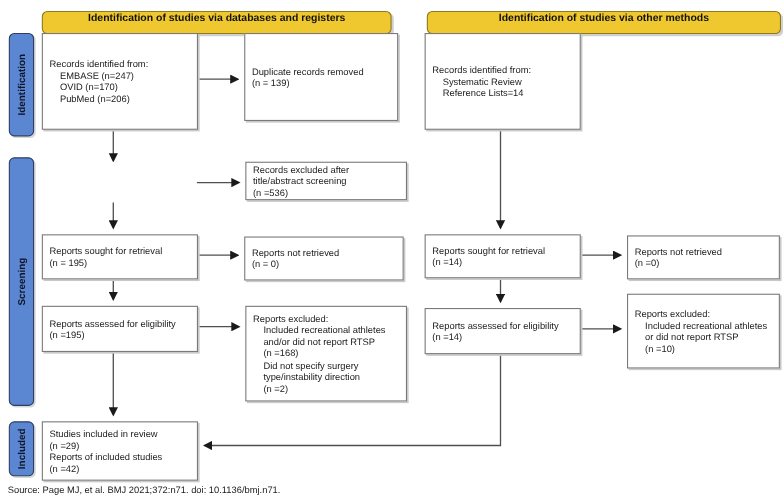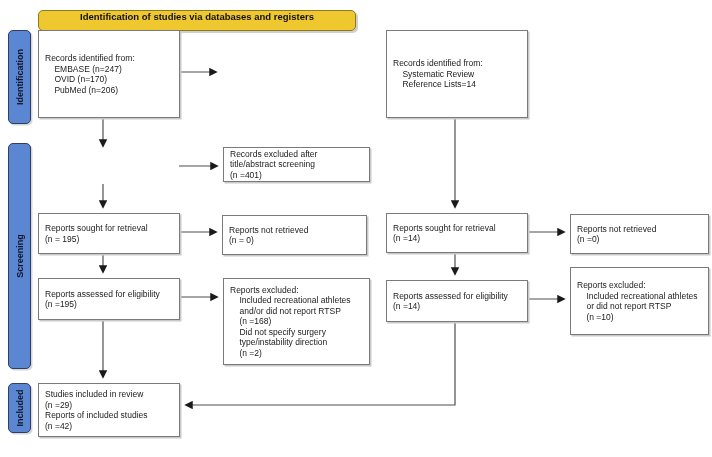--- a/index.html
+++ b/index.html
@@ -37,20 +37,23 @@
     position:absolute;left:7px;top:440px;font-size:8.5px;color:#1a1a1a;
   }
 </style>
 </head>
 <body>
 
 <div id="stage">
 
   <div class="col-header" style="left:38px;top:10px;width:316px;height:19px">
     <span>Identification of studies via databases and registers</span>
+  </div>
+  <div class="col-header" style="left:388px;top:10px;width:320px;height:19px">
+    <span>Identification of studies via other methods</span>
   </div>
 
   <div class="stage-label" style="left:8px;top:30px;width:21px;height:92px">
     <span>Identification</span>
   </div>
   <div class="stage-label" style="left:8px;top:143px;width:21px;height:224px">
     <span>Screening</span>
   </div>
   <div class="stage-label" style="left:8px;top:383px;width:21px;height:48px">
     <span>Included</span>
@@ -93,24 +96,28 @@
     <div class="box-text">Reports assessed for eligibility
 (n =195)</div>
   </div>
   <div class="box" style="left:38px;top:383px;width:140px;height:52px">
     <div class="box-text">Studies included in review
 (n =29)
 Reports of included studies
 (n =42)</div>
   </div>
 
+  <div class="box" style="left:222px;top:30px;width:138px;height:78px">
+    <div class="box-text">Duplicate records removed
+(n = 139)</div>
+  </div>
   <div class="box" style="left:223px;top:147px;width:145px;height:33px">
     <div class="box-text">Records excluded after
 title/abstract screening
-(n =401)</div>
+(n =536)</div>
   </div>
   <div class="box" style="left:222px;top:215px;width:143px;height:38px">
     <div class="box-text">Reports not retrieved
 (n = 0)</div>
   </div>
   <div class="box" style="left:223px;top:278px;width:145px;height:85px">
     <div class="box-text">Reports excluded:
     Included recreational athletes
     and/or did not report RTSP
     (n =168)
@@ -137,14 +144,15 @@
     <div class="box-text">Reports not retrieved
 (n =0)</div>
   </div>
   <div class="box" style="left:570px;top:267px;width:137px;height:66px">
     <div class="box-text">Reports excluded:
     Included recreational athletes
     or did not report RTSP
     (n =10)</div>
   </div>
 
+  <div class="footer">Source: Page MJ, et al. BMJ 2021;372:n71. doi: 10.1136/bmj.n71.</div>
 
 </div>
 
 </body></html>

